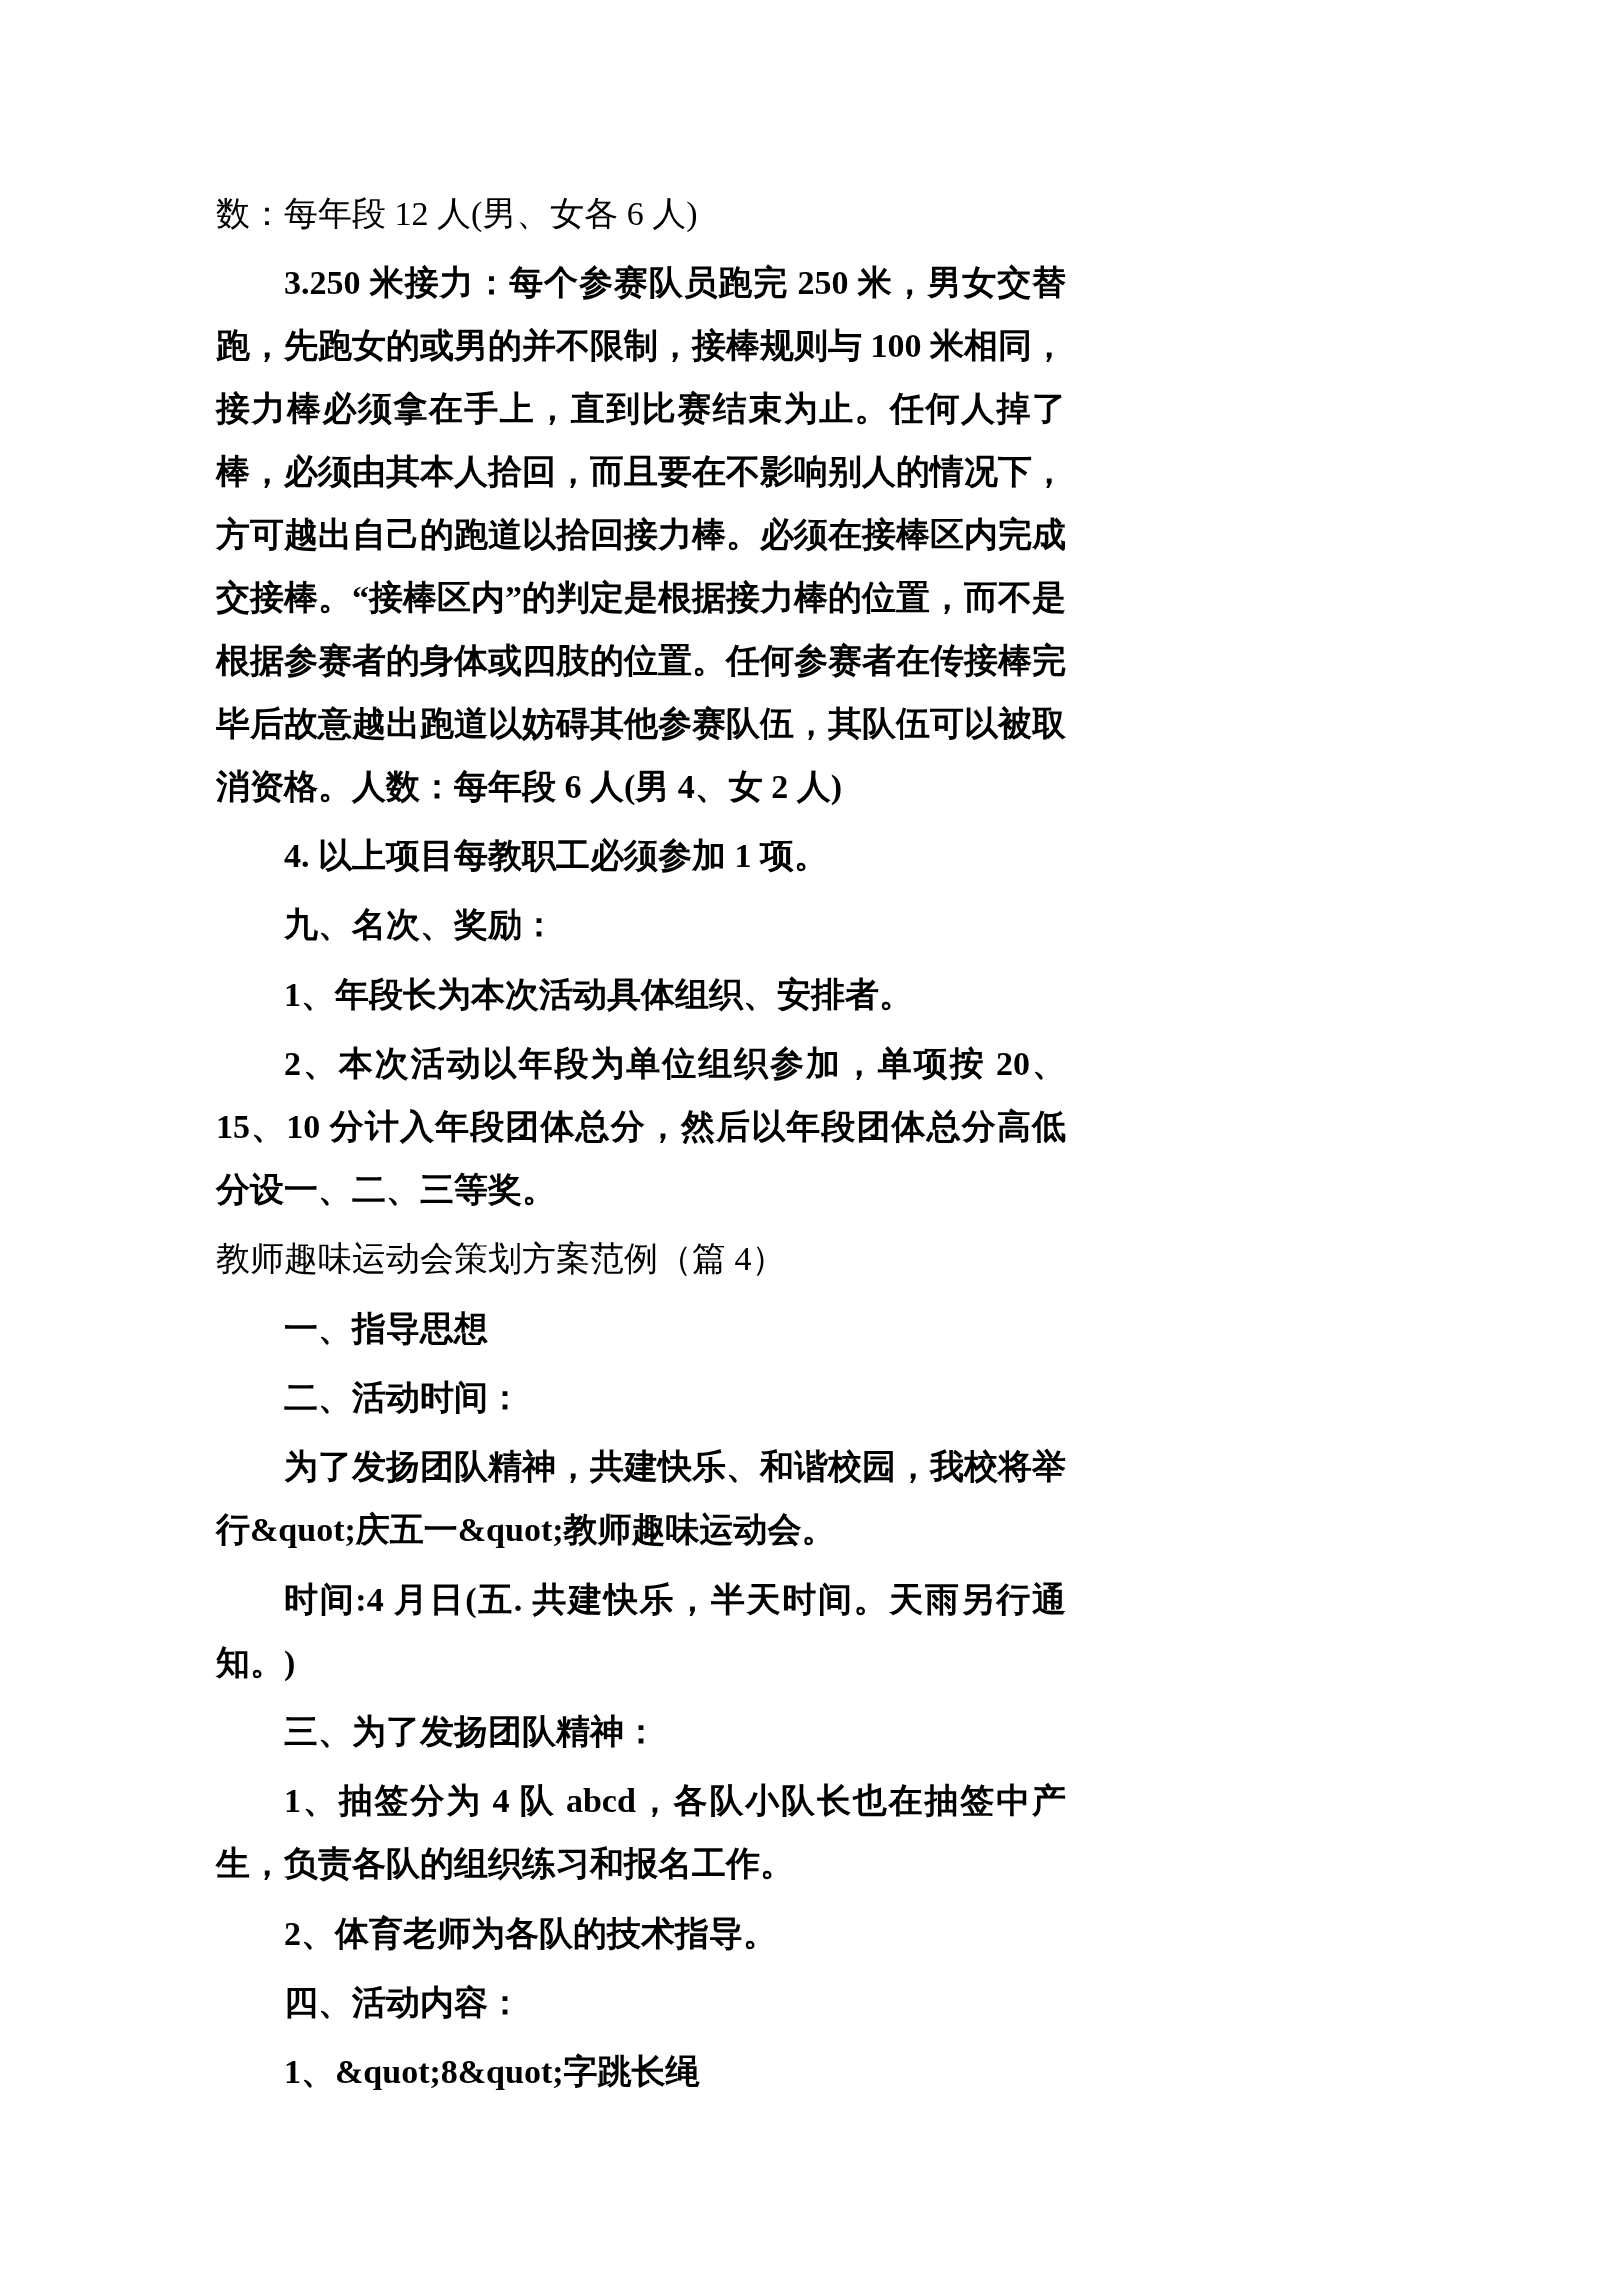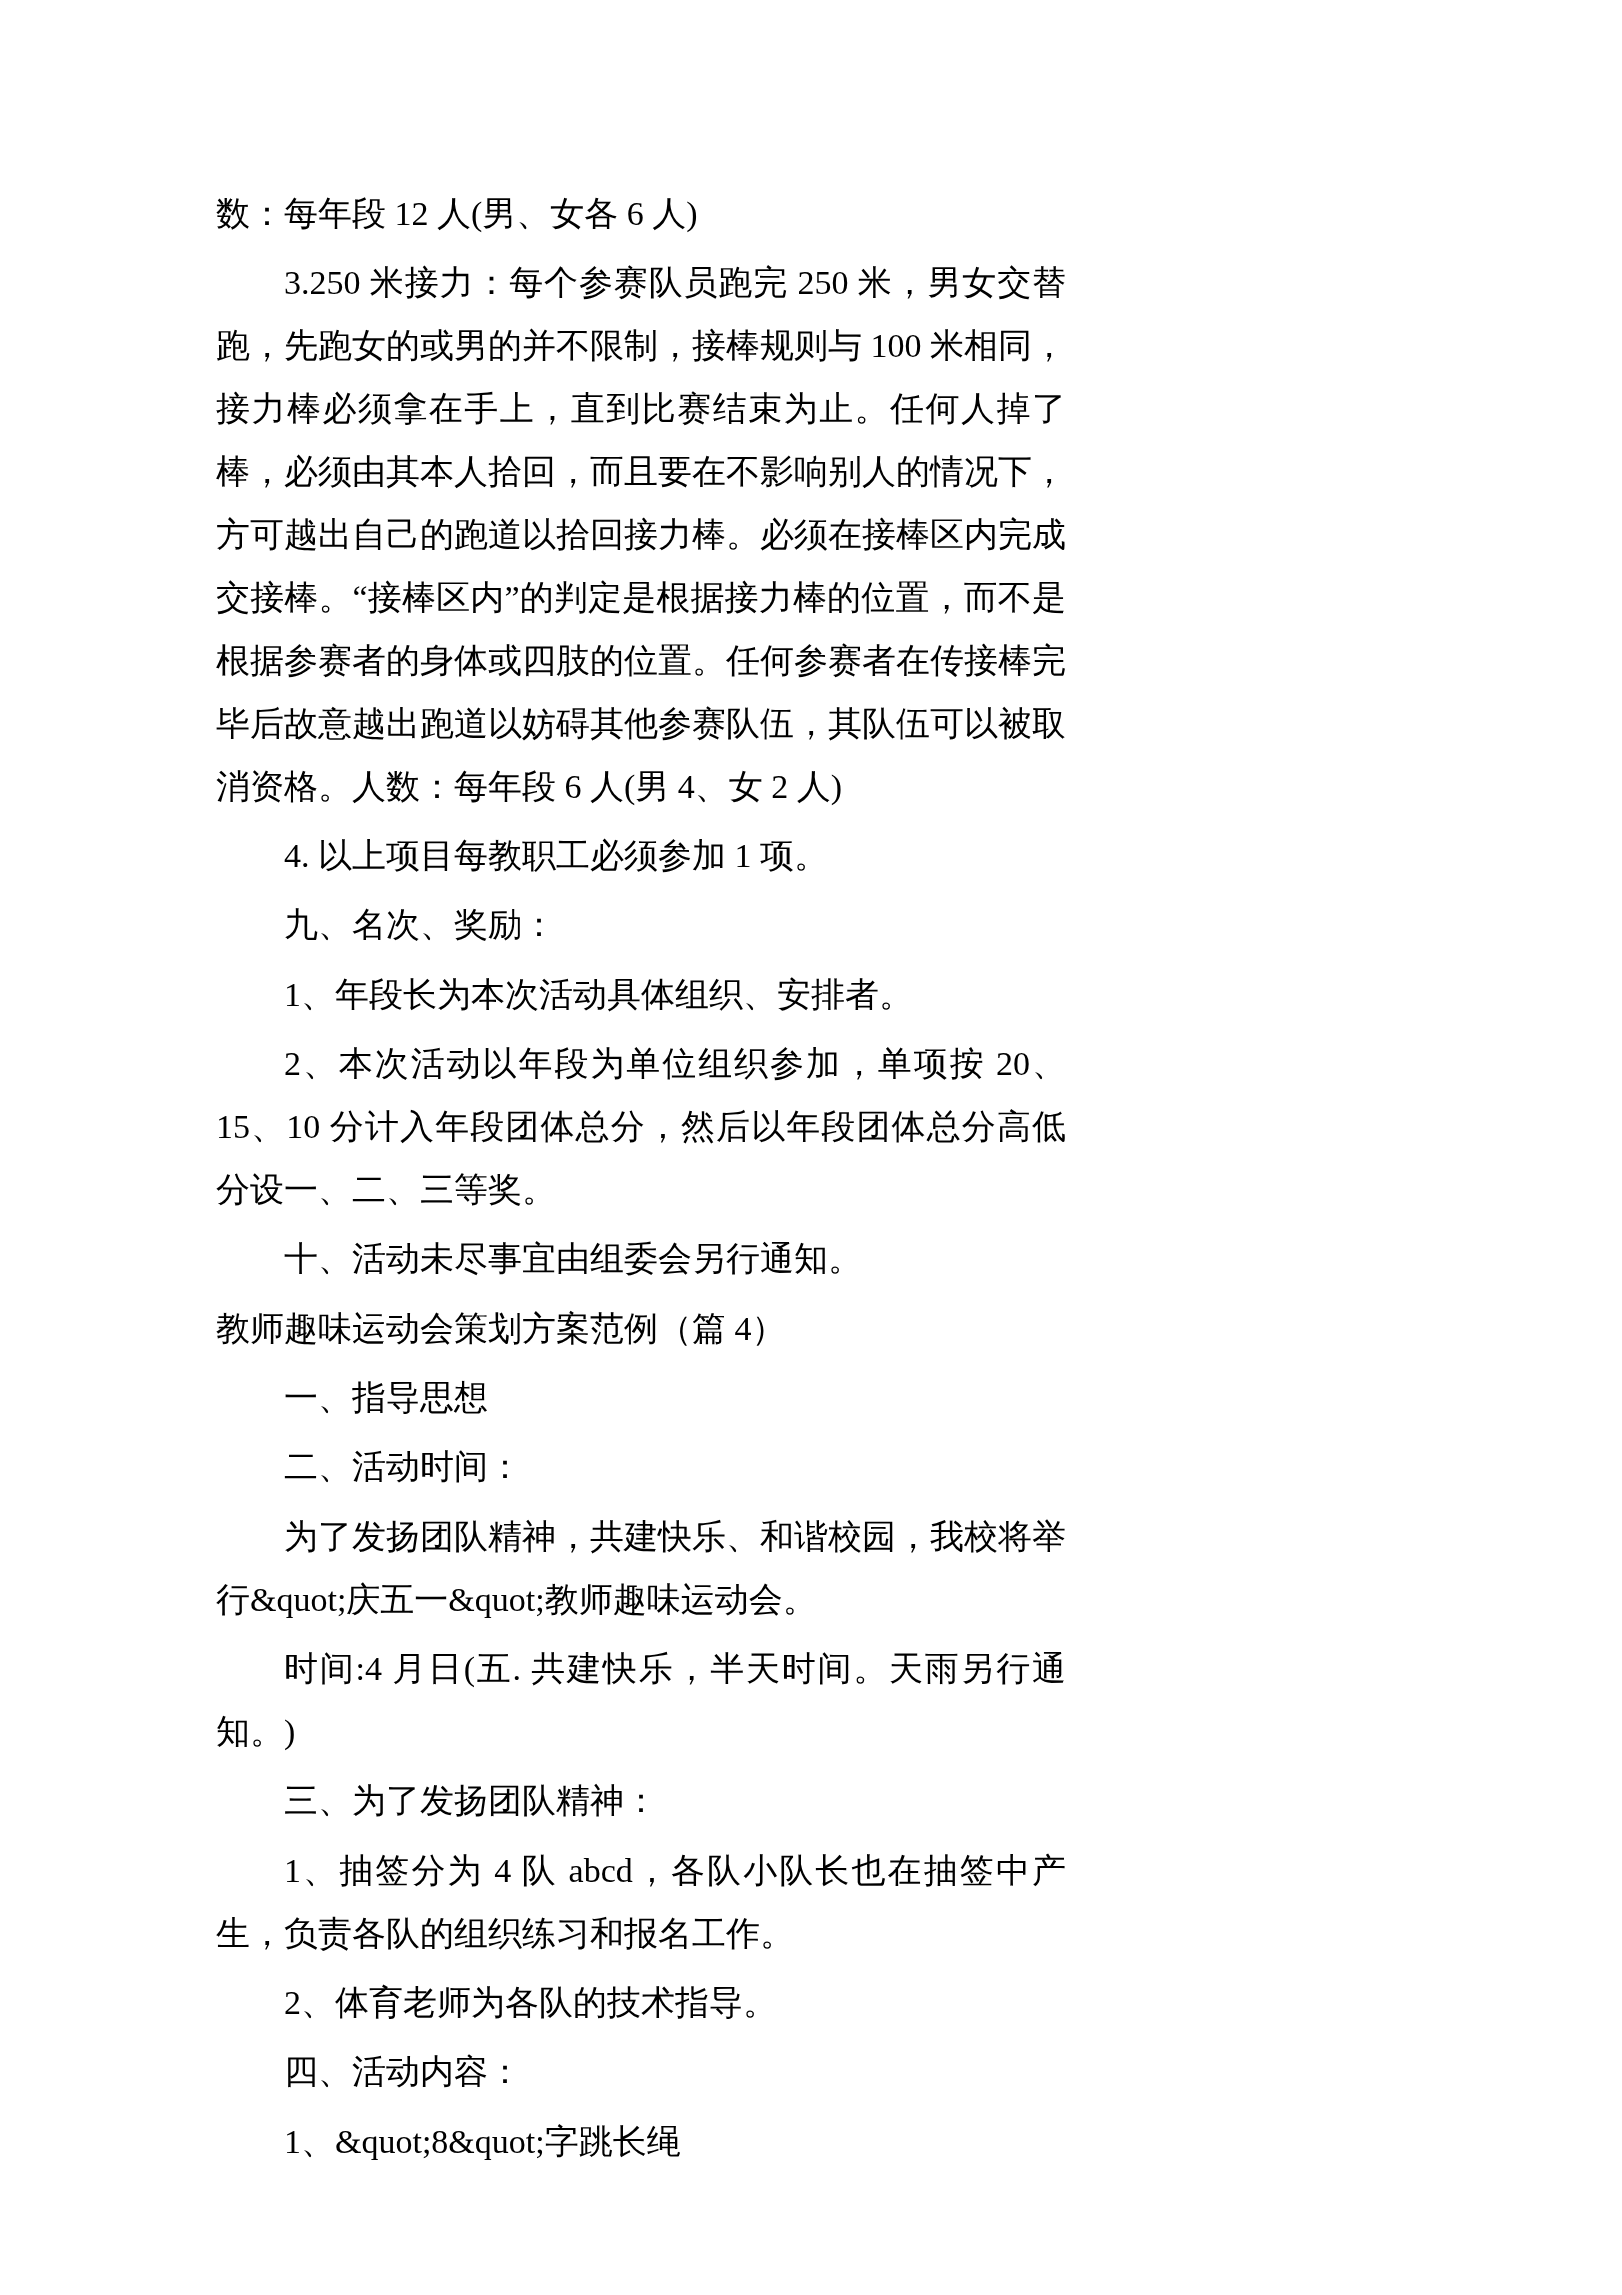--- a/index.html
+++ b/index.html
@@ -24,38 +24,38 @@
     text-justify: inter-ideograph;
     color: #000;
   }
   .p {
     margin: 0 0 6.5px 0;
     text-align: justify;
     text-justify: inter-ideograph;
   }
   .indent {
     text-indent: 68px;
+    font-weight: bold;
   }
   .noindent {
     text-indent: 0;
   }
 </style>
 </head>
 <body>
 
 <div class="page">
   <div class="doc">
 
     <p class="p noindent">数：每年段 12 人(男、女各 6 人)</p>
     <p class="p indent">3.250 米接力：每个参赛队员跑完 250 米，男女交替跑，先跑女的或男的并不限制，接棒规则与 100 米相同，接力棒必须拿在手上，直到比赛结束为止。任何人掉了棒，必须由其本人拾回，而且要在不影响别人的情况下，方可越出自己的跑道以拾回接力棒。必须在接棒区内完成交接棒。“接棒区内”的判定是根据接力棒的位置，而不是根据参赛者的身体或四肢的位置。任何参赛者在传接棒完毕后故意越出跑道以妨碍其他参赛队伍，其队伍可以被取消资格。人数：每年段 6 人(男 4、女 2 人)</p>
     <p class="p indent">4. 以上项目每教职工必须参加 1 项。</p>
     <p class="p indent">九、名次、奖励：</p>
     <p class="p indent">1、年段长为本次活动具体组织、安排者。</p>
     <p class="p indent">2、本次活动以年段为单位组织参加，单项按 20、15、10 分计入年段团体总分，然后以年段团体总分高低分设一、二、三等奖。</p>
-    <p class="p indent">十、活动未尽事宜由组委会另行通知。</p>
     <p class="p noindent">教师趣味运动会策划方案范例（篇 4）</p>
     <p class="p indent">一、指导思想</p>
     <p class="p indent">二、活动时间：</p>
     <p class="p indent">为了发扬团队精神，共建快乐、和谐校园，我校将举行&amp;quot;庆五一&amp;quot;教师趣味运动会。</p>
     <p class="p indent">时间:4 月日(五. 共建快乐，半天时间。天雨另行通知。)</p>
     <p class="p indent">三、为了发扬团队精神：</p>
     <p class="p indent">1、抽签分为 4 队 abcd，各队小队长也在抽签中产生，负责各队的组织练习和报名工作。</p>
     <p class="p indent">2、体育老师为各队的技术指导。</p>
     <p class="p indent">四、活动内容：</p>
     <p class="p indent">1、&amp;quot;8&amp;quot;字跳长绳</p>

